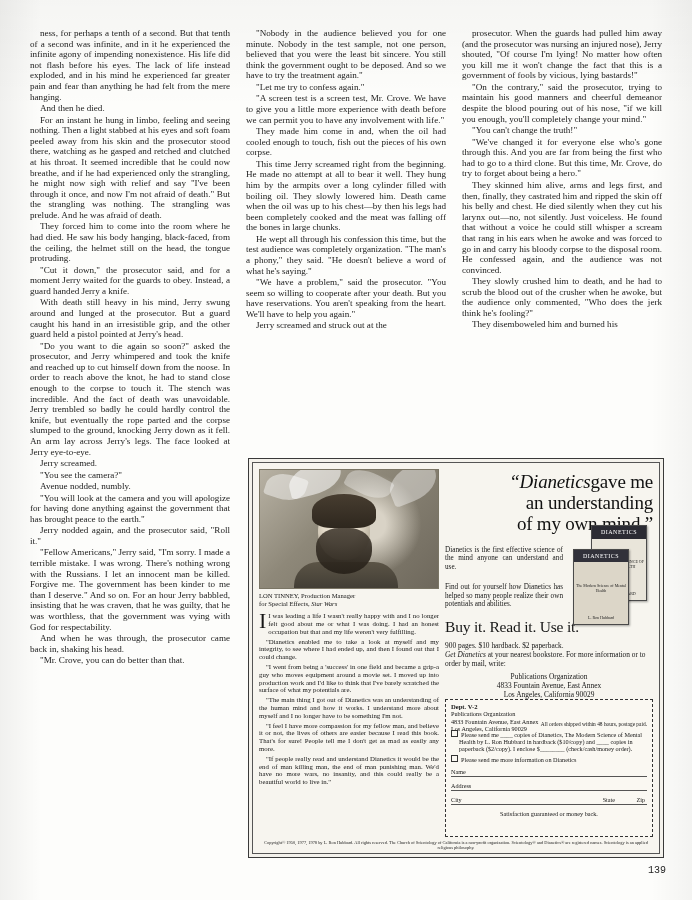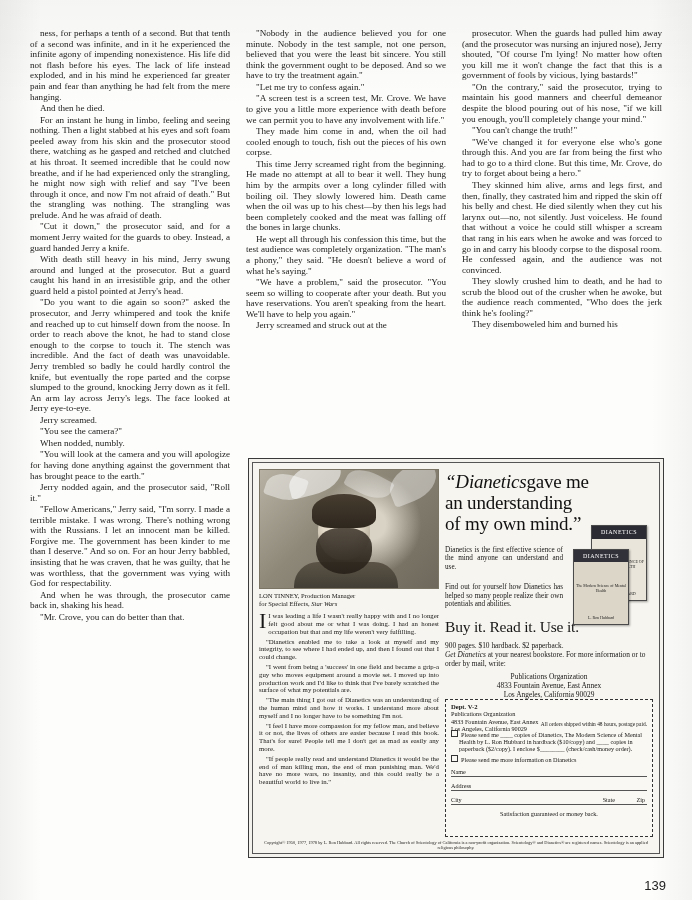--- a/index.html
+++ b/index.html
@@ -163,20 +163,21 @@
     bottom: 18px;
   }
   .headline {
     font-family: "Liberation Serif", serif;
     font-size: 19px;
     line-height: 21px;
     font-style: italic;
     letter-spacing: -0.2px;
     margin: 2px 0 0 0;
     color: #111;
+    text-align: right;
   }
   .headline .roman { font-style: normal; }
   .sub-copy {
     width: 118px;
     font-size: 7.2px;
     line-height: 8.4px;
     margin-top: 8px;
     text-align: justify;
   }
   .sub-copy p { margin: 12px 0 4px 0; }
@@ -287,42 +288,43 @@
     bottom: 3px;
     font-size: 4.4px;
     line-height: 5.2px;
     text-align: center;
     color: #222;
   }
 
   .folio {
     position: absolute;
     right: 26px;
-    bottom: 7px;
-    font-size: 13px;
-    font-family: Liberation Sans, sans-serif;
+    bottom: 24px;
+    font-size: 10px;
+    font-family: Liberation Mono, monospace;
     color: #222;
   }
 </style>
 </head>
 <body>
 
 <div class="page">
 
   <div class="cols">
     <div class="col">
       <p>ness, for perhaps a tenth of a second. But that tenth of a second was infinite, and in it he experienced the infinite agony of impending nonexistence. His life did not flash before his eyes. The lack of life instead exploded, and in his mind he experienced far greater pain and fear than anything he had felt from the mere hanging.</p>
       <p>And then he died.</p>
       <p>For an instant he hung in limbo, feeling and seeing nothing. Then a light stabbed at his eyes and soft foam peeled away from his skin and the prosecutor stood there, watching as he gasped and retched and clutched at his throat. It seemed incredible that he could now breathe, and if he had experienced only the strangling, he might now sigh with relief and say "I've been through it once, and now I'm not afraid of death." But the strangling was nothing. The strangling was prelude. And he was afraid of death.</p>
+      <p>They forced him to come into the room where he had died. He saw his body hanging, black-faced, from the ceiling, the helmet still on the head, the tongue protruding.</p>
       <p>"Cut it down," the prosecutor said, and for a moment Jerry waited for the guards to obey. Instead, a guard handed Jerry a knife.</p>
       <p>With death still heavy in his mind, Jerry swung around and lunged at the prosecutor. But a guard caught his hand in an irresistible grip, and the other guard held a pistol pointed at Jerry's head.</p>
       <p>"Do you want to die again so soon?" asked the prosecutor, and Jerry whimpered and took the knife and reached up to cut himself down from the noose. In order to reach above the knot, he had to stand close enough to the corpse to touch it. The stench was incredible. And the fact of death was unavoidable. Jerry trembled so badly he could hardly control the knife, but eventually the rope parted and the corpse slumped to the ground, knocking Jerry down as it fell. An arm lay across Jerry's legs. The face looked at Jerry eye-to-eye.</p>
       <p>Jerry screamed.</p>
       <p>"You see the camera?"</p>
-      <p>When nodded, numbly.</p>
+      <p>Avenue nodded, numbly.</p>
       <p>"You will look at the camera and you will apologize for having done anything against the government that has brought peace to the earth."</p>
       <p>Jerry nodded again, and the prosecutor said, "Roll it."</p>
       <p>"Fellow Americans," Jerry said, "I'm sorry. I made a terrible mistake. I was wrong. There's nothing wrong with the Russians. I let an innocent man be killed. Forgive me. The government has been kinder to me than I deserve." And so on. For an hour Jerry babbled, insisting that he was craven, that he was guilty, that he was worthless, that the government was vying with God for respectability.</p>
       <p>And when he was through, the prosecutor came back in, shaking his head.</p>
       <p>"Mr. Crove, you can do better than that.</p>
     </div>
 
     <div class="col">
       <p>"Nobody in the audience believed you for one minute. Nobody in the test sample, not one person, believed that you were the least bit sincere. You still think the government ought to be deposed. And so we have to try the treatment again."</p>
       <p>"Let me try to confess again."</p>
@@ -333,21 +335,21 @@
       <p>"We have a problem," said the prosecutor. "You seem so willing to cooperate after your death. But you have reservations. You aren't speaking from the heart. We'll have to help you again."</p>
       <p>Jerry screamed and struck out at the</p>
     </div>
 
     <div class="col">
       <p>prosecutor. When the guards had pulled him away (and the prosecutor was nursing an injured nose), Jerry shouted, "Of course I'm lying! No matter how often you kill me it won't change the fact that this is a government of fools by vicious, lying bastards!"</p>
       <p>"On the contrary," said the prosecutor, trying to maintain his good manners and cheerful demeanor despite the blood pouring out of his nose, "if we kill you enough, you'll completely change your mind."</p>
       <p>"You can't change the truth!"</p>
       <p>"We've changed it for everyone else who's gone through this. And you are far from being the first who had to go to a third clone. But this time, Mr. Crove, do try to forget about being a hero."</p>
       <p>They skinned him alive, arms and legs first, and then, finally, they castrated him and ripped the skin off his belly and chest. He died silently when they cut his larynx out—no, not silently. Just voiceless. He found that without a voice he could still whisper a scream that rang in his ears when he awoke and was forced to go in and carry his bloody corpse to the disposal room. He confessed again, and the audience was not convinced.</p>
-      <p>They slowly crushed him to death, and he had to scrub the blood out of the crusher when he awoke, but the audience reach commented, "Who does the jerk think he's fooling?"</p>
+      <p>They slowly crushed him to death, and he had to scrub the blood out of the crusher when he awoke, but the audience only commented, "Who does the jerk think he's fooling?"</p>
       <p>They disemboweled him and burned his</p>
     </div>
   </div>
 
   <div class="ad">
     <div class="ad-inner">
 
       <div class="ad-left">
         <div class="photo">
           <span class="leaf l1"></span>

